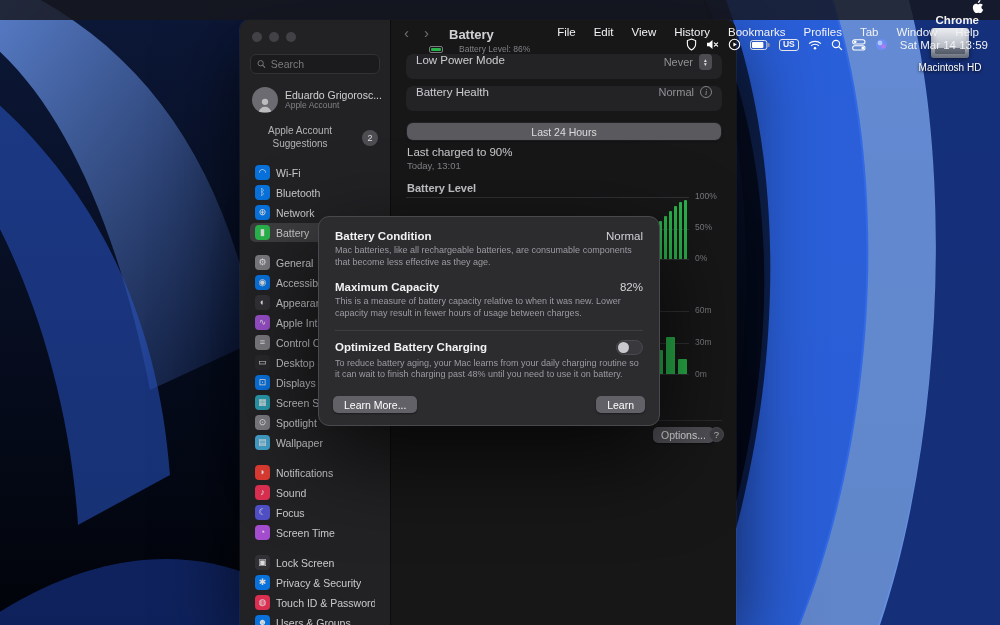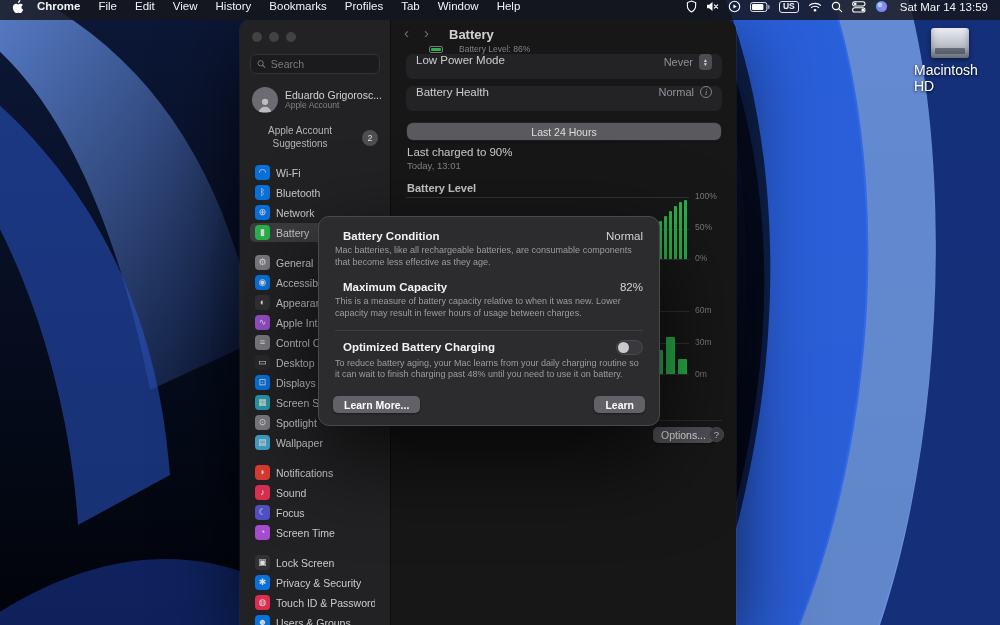--- a/index.html
+++ b/index.html
@@ -3,35 +3,35 @@
 <meta charset="utf-8">
 <style>
   * { margin:0; padding:0; box-sizing:border-box; }
   html,body { background:#000; }
   body { font-family:"Liberation Sans", sans-serif; }
   .stage { position:relative; width:1000px; height:625px; overflow:hidden; background:#04060e; }
   .wallpaper { position:absolute; inset:0; width:100%; height:100%; }
 
   
   .menubar { position:absolute; top:0; left:0; right:0; height:20px; background:rgba(22,22,28,.82);
-    display:flex; align-items:flex-start; padding:0 12px; color:#f2f2f5; font-size:11.5px; z-index:50; }
+    display:flex; align-items:flex-end; padding:0 12px; color:#f2f2f5; font-size:11.5px; z-index:50;flex-direction:column; }
   .apple { display:flex; align-items:center; margin-right:4px; }
   .app-name { font-weight:700; padding:0 9px; }
   .menu-items { display:flex; }
   .menu-item { padding:0 9px; }
   .menu-right { margin-left:auto; display:flex; align-items:center; gap:9px; }
   .menu-right > span { display:flex; align-items:center; }
   .kbd-badge { border:1px solid #e6e6ea; border-radius:3px; font-size:8.5px; font-weight:700; padding:0 3px; height:12px; line-height:11px; }
   .clock { padding-left:3px; white-space:nowrap; }
 
   
   .hdd { position:absolute; top:28px; right:14px; width:72px; display:flex; flex-direction:column; align-items:center; z-index:5; }
   .hdd-body { width:38px; height:30px; border-radius:3px; background:linear-gradient(180deg,#eceef2,#b9bec7 60%,#8f96a2); box-shadow:0 2px 5px rgba(0,0,0,.5), inset 0 -5px 7px rgba(20,25,40,.35); position:relative; }
   .hdd-face { position:absolute; left:4px; right:4px; bottom:4px; height:6px; background:rgba(45,52,70,.55); border-radius:1px; }
-  .hdd-label { margin-top:4px; font-size:14px; color:#fff; text-shadow:0 1px 3px rgba(0,0,0,.9); }
+  .hdd-label { margin-top:4px; font-size:10px; color:#fff; text-shadow:0 1px 3px rgba(0,0,0,.9); }
 
   
   .window { position:absolute; left:240px; top:20px; width:496px; height:605px; border-radius:10px 10px 0 0; overflow:hidden;
     display:flex; box-shadow:0 25px 80px rgba(0,0,0,.68), 0 0 0 1px rgba(255,255,255,.07); z-index:10; background:#1c1c1e; }
   .sidebar { width:150px; flex-shrink:0; background:#28282b; padding:10px 10px 0; position:relative; }
   .main { flex:1; position:relative; background:#1b1b1d; border-left:1px solid #0e0e10; }
   .window-dim { position:absolute; inset:0; background:rgba(0,0,0,.14); pointer-events:none; z-index:5; }
 
   .traffic { display:flex; gap:7px; padding:2px 0 12px 2px; }
   .tl { width:10px; height:10px; border-radius:50%; background:#4d4d52; }
@@ -96,30 +96,30 @@
   .options-btn { position:absolute; top:407px; left:262px; height:16px; padding:0 8px; background:#5d5d63; border-radius:5px;
     color:#fff; font-size:10.5px; display:flex; align-items:center; box-shadow:0 1px 2px rgba(0,0,0,.4); }
   .help-btn { position:absolute; top:407px; left:318px; width:15px; height:15px; background:#48484d; border:1px solid #5a5a5f;
     border-radius:50%; color:#d9d9dd; font-size:9.5px; display:flex; align-items:center; justify-content:center; }
 
   
   .dialog { position:absolute; left:318px; top:216px; width:342px; background:#2c2c2f; border:1px solid #49494d; border-radius:11px;
     box-shadow:0 30px 90px rgba(0,0,0,.75); z-index:30; padding:13px 0 12px; }
   .dlg-section { padding:0 16px; }
   .dlg-section + .dlg-section { margin-top:13px; }
-  .dlg-row { display:flex; justify-content:space-between; align-items:center;margin-left:8px; }
+  .dlg-row { display:flex; justify-content:space-between; align-items:center; }
   .dlg-title { font-size:11.5px; font-weight:700; color:#f2f2f5; }
   .dlg-value { font-size:11.5px; color:#d2d2d7; }
   .dlg-desc { font-size:9px; color:#9b9ba1; line-height:1.3; margin-top:3px; max-width:306px; }
   .dlg-div { height:1px; background:#3e3e42; margin:10px 16px 9px; }
   .toggle { width:27px; height:15px; border-radius:8px; background:#39393d; border:1px solid #4a4a4e; position:relative; flex-shrink:0; }
   .knob { position:absolute; left:1px; top:1px; width:11px; height:11px; border-radius:50%; background:#c9c9ce; }
   .dlg-buttons { display:flex; justify-content:space-between; padding:0 14px; margin-top:15px; }
   .dlg-btn { background:#616167; border-radius:5px; height:17px; padding:0 11px; font-size:10.5px; color:#fff;
-    display:flex; align-items:center; box-shadow:0 1px 2px rgba(0,0,0,.4);font-weight:bold; }
+    display:flex; align-items:center; box-shadow:0 1px 2px rgba(0,0,0,.4); }
 </style>
 </head>
 <body>
 
 <div class="stage">
 
   <svg class="wallpaper" viewBox="0 0 1000 625" preserveAspectRatio="none">
     <defs>
       <linearGradient id="wg1" x1="0" y1="0" x2="1" y2="1">
         <stop offset="0" stop-color="#6f9cf4"></stop>

